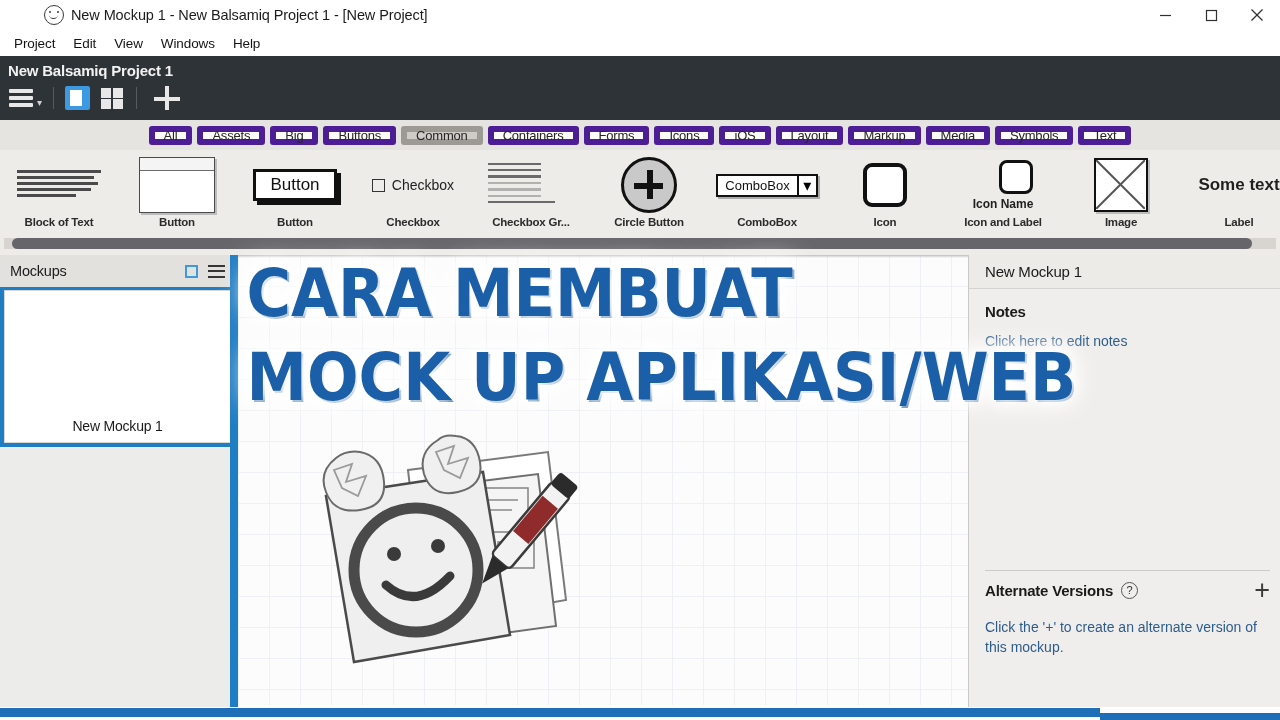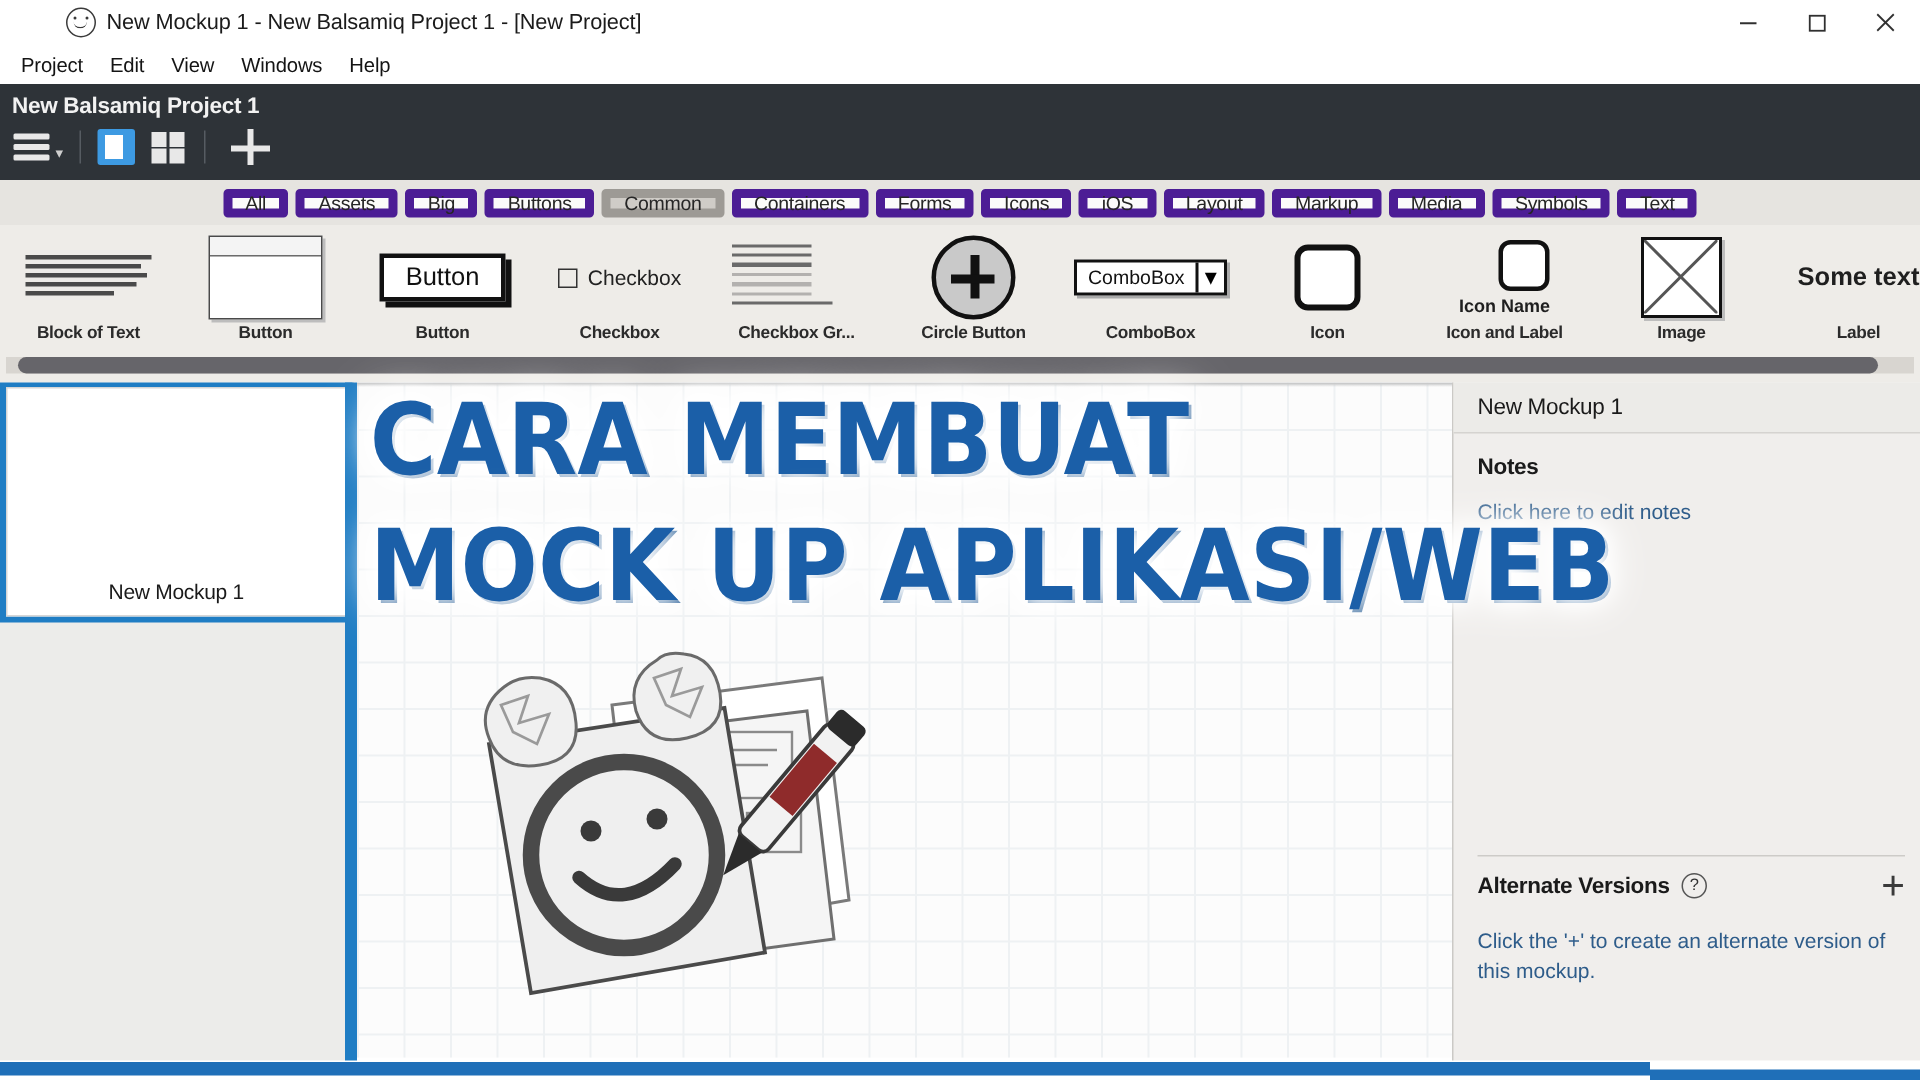--- a/index.html
+++ b/index.html
@@ -610,20 +610,31 @@
         <div class="pal-label">Label</div>
       </div>
 
     </div>
     <div class="scrollbar-track">
       <div class="scrollbar-thumb"></div>
     </div>
   </div>
 
   <div class="sidebar">
+    <div class="sb-header">
+      <div class="sb-title">Mockups</div>
+      <div class="sb-hicons">
+        <div class="sb-sq"></div>
+        <div class="sb-ham">
+            <i></i>
+            <i></i>
+            <i></i>
+          </div>
+      </div>
+    </div>
     <div class="thumb-wrap">
       <div class="thumb">
         <div class="thumb-label">New Mockup 1</div>
       </div>
     </div>
   </div>
 
   <div class="canvas-accent"></div>
   <div class="canvas">
     <div class="canvas-top-shadow"></div>

